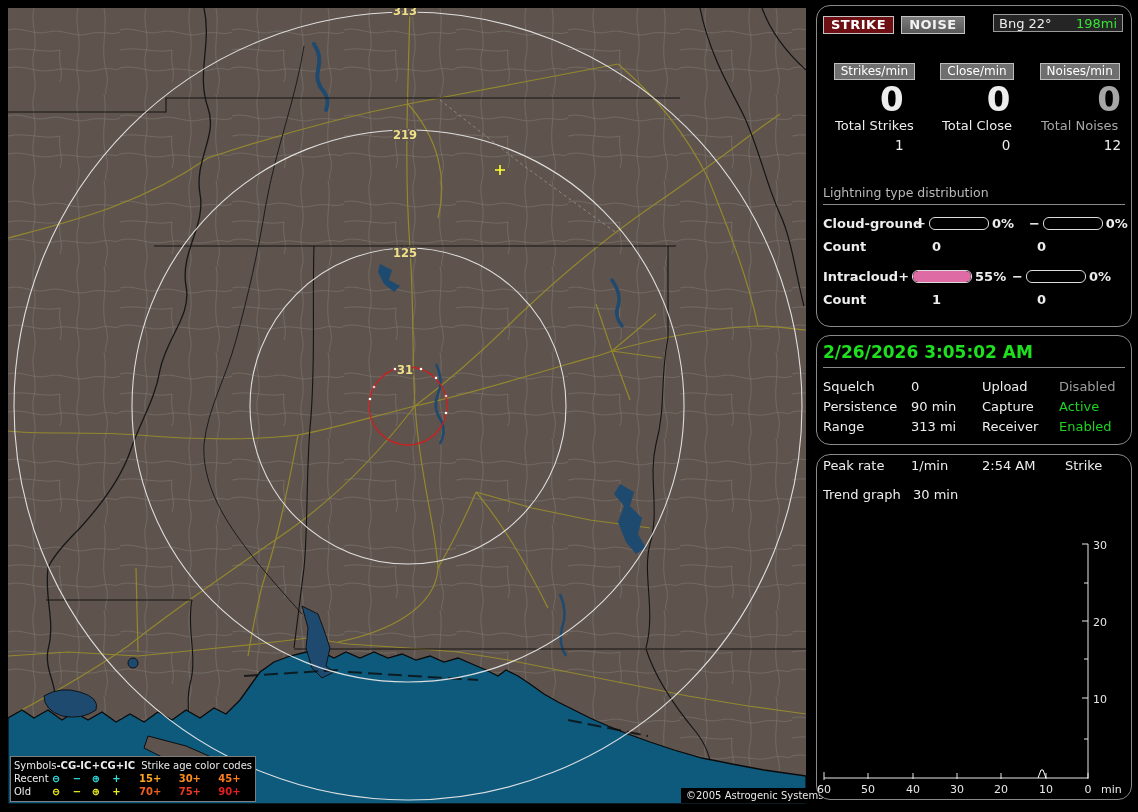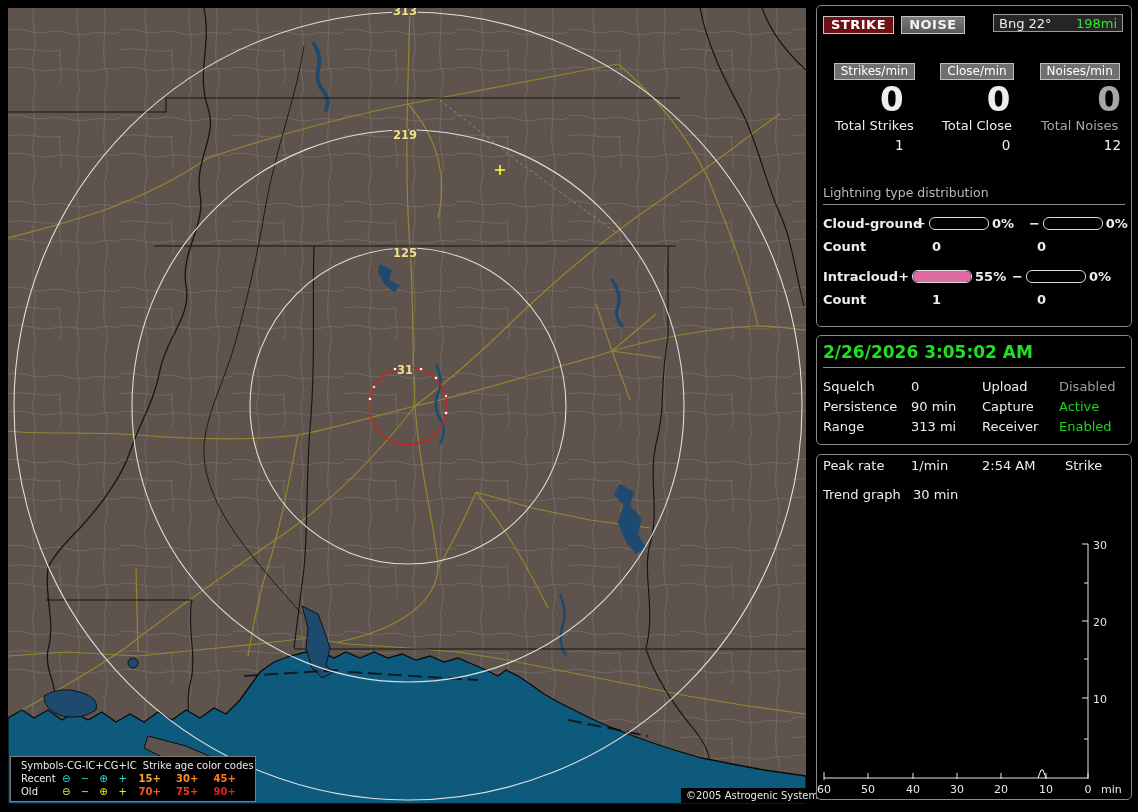--- a/index.html
+++ b/index.html
@@ -2,34 +2,34 @@
 <html><head>
 <meta charset="utf-8">
 <style>
   html,body{margin:0;padding:0}
   body{width:1138px;height:812px;background:#000;position:relative;overflow:hidden;
        font-family:"DejaVu Sans","Liberation Sans",sans-serif;color:#ededed}
   
   .map{position:absolute;left:8px;top:8px;width:798px;height:796px;background:#5e534d}
   .map svg{position:absolute;left:0;top:0}
   .map-legend{position:absolute;left:2px;top:748px;width:246px;height:46px;background:#000;
-      border:1px solid #7d7d7d;font-size:10px;line-height:13px;padding:2px 10px;box-sizing:border-box}
+      border:1px solid #7d7d7d;font-size:10px;line-height:13px;padding:2px 3px;box-sizing:border-box}
   .lg-row{display:flex;align-items:center;height:13px;white-space:nowrap}
-  .lg-c0{width:44px}.lg-sym{width:24px;text-align:center;font-weight:normal}
+  .lg-c0{width:44px}.lg-sym{width:24px;font-weight:bold}
   .lg-sym.s1{width:22px}.lg-sym.s3{width:24px}
   .lg-age{width:39px;font-weight:bold;padding-left:6px}
   .lg-agehdr{padding-left:6px;color:#e8e8e8}
   .cyan{color:#2fe0e0}.yel{color:#f0f020}
   .a15{color:#ffa520}.a30{color:#ff8d1c}.a45{color:#ff7d1a}
   .a60{color:#f2601e}.a75{color:#e93a24}.a90{color:#e02020}
   .map-copyright{position:absolute;left:673px;top:780px;background:#000;color:#e8e8e8;
       font-size:10px;padding:2px 5px;white-space:nowrap}
   
   .panel{position:absolute;left:816px;width:316px;background:#000;border:1px solid #8a8a8a;
-      border-radius:5px;box-sizing:border-box}
+      border-radius:14px;box-sizing:border-box}
   .p1{top:5px;height:322px}.p2{top:335px;height:110px}.p3{top:454px;height:346px}
   
   .btnrow{position:relative;height:20px;margin:8px 4px 0 4px}
   .btn{display:inline-block;font-weight:bold;font-size:13px;line-height:16px;padding:0 7px;
       border:1px solid #c2c2c2;margin-left:2px;letter-spacing:.5px;cursor:default}
   .btn-strike{background:#6e1013;color:#fff}
   .btn-noise{background:linear-gradient(#7b7b7b,#585858);color:#f2f2f2}
   .bng{position:absolute;right:4px;top:0;width:130px;height:18px;background:#252525;
       border:1px solid #9a9a9a;display:flex;align-items:center;font-weight:normal;font-size:13px;
       padding:0 5px;box-sizing:border-box;white-space:nowrap}

